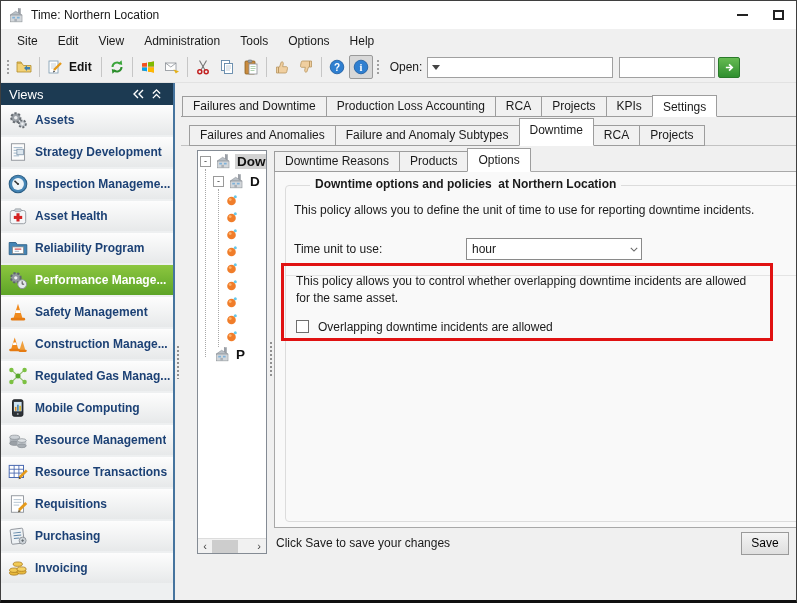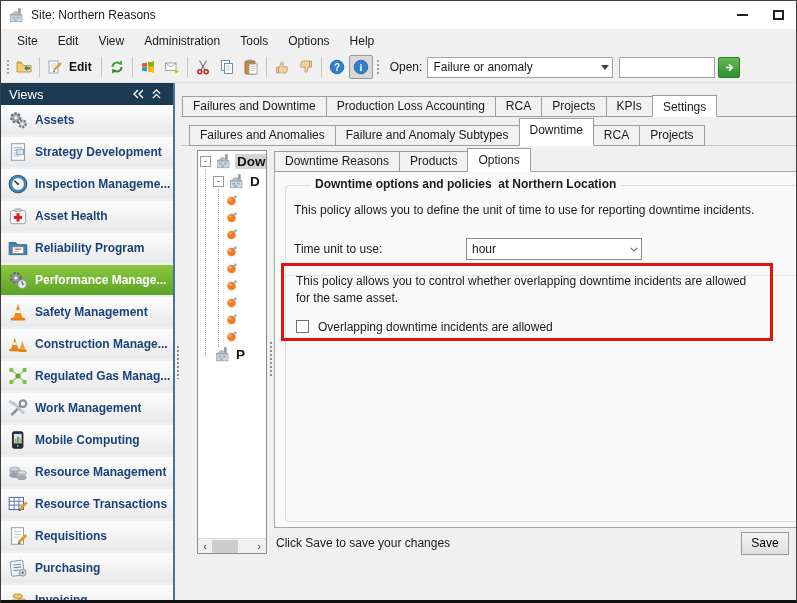--- a/index.html
+++ b/index.html
@@ -114,21 +114,21 @@
 
   <div class="titlebar">
     <span class="app-icon"><svg viewBox="0 0 20 20">
           <rect x="12" y="2" width="2.6" height="6" fill="#9aa0a8" stroke="#80868d" stroke-width=".5"></rect>
           <polygon points="2.5,9.5 9,5 16.5,9.5" fill="#b9bfc6" stroke="#83888f" stroke-width=".6"></polygon>
           <rect x="3" y="9.5" width="13.5" height="8" fill="#d2d6da" stroke="#83888f" stroke-width=".6"></rect>
           <rect x="5" y="11.5" width="3.2" height="2" fill="#7fb2d9"></rect>
           <rect x="10.5" y="11.5" width="3.2" height="2" fill="#7fb2d9"></rect>
           <rect x="7.5" y="14" width="3" height="3.5" fill="#aab0b6"></rect>
         </svg></span>
-    <span class="title-text">Site: Northern Reasons</span>
+    <span class="title-text">Time: Northern Location</span>
     <div class="win-btn">
         <span class="glyph-min"></span>
       </div>
     <div class="win-btn">
         <span class="glyph-max"></span>
       </div>
   </div>
 
   <div class="menubar" id="menubar">
       <div class="menu-item">Site</div>
@@ -257,21 +257,20 @@
             <svg viewBox="0 0 16 16">
               <circle cx="8" cy="8" r="6.8" fill="#2f7fd0" stroke="#1c5a9e" stroke-width=".8"></circle>
               <text x="8" y="11.8" font-size="10.5" font-weight="bold" fill="#fff" text-anchor="middle" font-family="Liberation Serif,serif">i</text>
             </svg>
           </span>
         </div>
         <div class="tgrip"></div>
       </span>
     <span class="open-label">Open:</span>
     <div class="combo">
-      <span class="combo-text">Failure or anomaly</span>
       <span class="combo-arrow">
           <svg viewBox="0 0 8 5">
             <path d="M0 0l4 5 4-5z" fill="#444"></path>
           </svg>
         </span>
     </div>
     <input class="search-input" value="" style="">
     <div class="go-btn">
       <svg viewBox="0 0 12 12">
           <path d="M2 6h6M5.5 2.5L9 6l-3.5 3.5" stroke="#fff" stroke-width="1.8" fill="none"></path>
@@ -377,29 +376,20 @@
                   <line x1="10" y1="10" x2="4" y2="15.5"></line>
                   <line x1="10" y1="10" x2="16" y2="15.5"></line>
                 </g>
                 <circle cx="10" cy="10" r="2.3" fill="#59a82d"></circle>
                 <circle cx="4" cy="4.5" r="2" fill="#7cc142"></circle>
                 <circle cx="16" cy="4.5" r="2" fill="#7cc142"></circle>
                 <circle cx="4" cy="15.5" r="2" fill="#7cc142"></circle>
                 <circle cx="16" cy="15.5" r="2" fill="#7cc142"></circle>
               </svg></span>
             <span class="slabel">Regulated Gas Manag...</span>
-          </div>
-          <div class="sitem">
-            <span class="sicon"><svg viewBox="0 0 20 20">
-                <line x1="4" y1="16.5" x2="13" y2="7.5" stroke="#8a9096" stroke-width="2.4"></line>
-                <circle cx="14.5" cy="6" r="3" fill="none" stroke="#8a9096" stroke-width="2"></circle>
-                <line x1="5" y1="4.5" x2="15.5" y2="15" stroke="#c0c6cc" stroke-width="2.4"></line>
-                <polygon points="3,2.5 6.5,6 5,7.5 1.5,4" fill="#c0c6cc"></polygon>
-              </svg></span>
-            <span class="slabel">Work Management</span>
           </div>
           <div class="sitem">
             <span class="sicon"><svg viewBox="0 0 20 20">
                 <rect x="5" y="2.5" width="9.5" height="15" rx="1.5" fill="#2e3338" stroke="#14181c" stroke-width=".8"></rect>
                 <rect x="6.3" y="4.5" width="7" height="8.5" fill="#cfe3f0"></rect>
                 <rect x="7.2" y="9" width="1.4" height="3.5" fill="#e08a1a"></rect>
                 <rect x="9.2" y="7" width="1.4" height="5.5" fill="#3f7fae"></rect>
                 <rect x="11.2" y="8" width="1.4" height="4.5" fill="#e0b21a"></rect>
                 <circle cx="9.8" cy="15.5" r=".9" fill="#9aa0a6"></circle>
               </svg></span>

